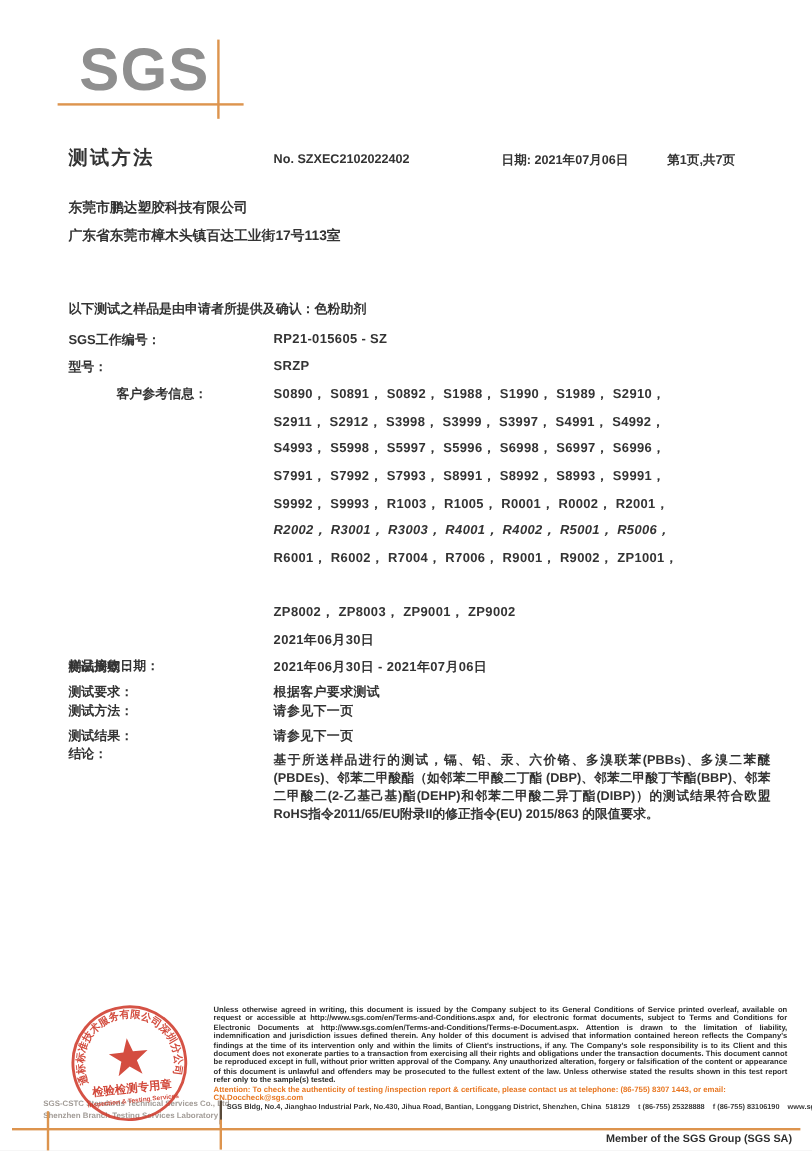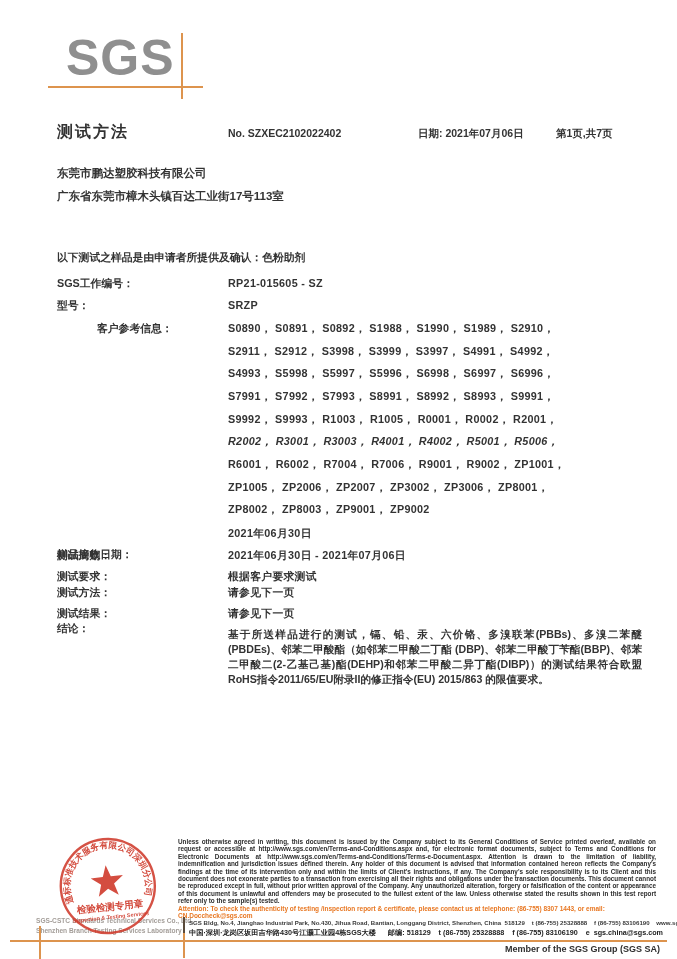--- a/index.html
+++ b/index.html
@@ -55,21 +55,20 @@
   <div class="abs value" style="left:228px;top:299px;">SRZP</div>
 
   <div class="abs label" style="left:57px;top:322px;margin-left:40px;">客户参考信息：</div>
   <div class="abs value" style="left:228px;top:322px;">S0890， S0891， S0892， S1988， S1990， S1989， S2910，</div>
   <div class="abs value" style="left:228px;top:345px;">S2911， S2912， S3998， S3999， S3997， S4991， S4992，</div>
   <div class="abs value" style="left:228px;top:367px;">S4993， S5998， S5997， S5996， S6998， S6997， S6996，</div>
   <div class="abs value" style="left:228px;top:390px;">S7991， S7992， S7993， S8991， S8992， S8993， S9991，</div>
   <div class="abs value" style="left:228px;top:413px;">S9992， S9993， R1003， R1005， R0001， R0002， R2001，</div>
   <div class="abs value" style="left:228px;top:435px;font-style:italic;">R2002， R3001， R3003， R4001， R4002， R5001， R5006，</div>
   <div class="abs value" style="left:228px;top:458px;">R6001， R6002， R7004， R7006， R9001， R9002， ZP1001，</div>
-  <div class="abs value" style="left:228px;top:481px;">ZP1005， ZP2006， ZP2007， ZP3002， ZP3006， ZP8001，</div>
   <div class="abs value" style="left:228px;top:503px;">ZP8002， ZP8003， ZP9001， ZP9002</div>
 
   <div class="abs label" style="left:57px;top:527px;margin-top:21px;">样品接收日期：</div>
   <div class="abs value" style="left:228px;top:527px;">2021年06月30日</div>
 
   <div class="abs label" style="left:57px;top:549px;">测试周期：</div>
   <div class="abs value" style="left:228px;top:549px;">2021年06月30日 - 2021年07月06日</div>
 
   <div class="abs label" style="left:57px;top:570px;">测试要求：</div>
   <div class="abs value" style="left:228px;top:570px;">根据客户要求测试</div>
@@ -95,21 +94,20 @@
     <polygon points="58,33 62,44.5 74.2,44.7 64.5,52.1 68,63.8 58,56.8 48,63.8 51.5,52.1 41.8,44.7 54,44.5" fill="#cf3a2b" opacity="0.9"></polygon>
     <text x="58" y="78" text-anchor="middle" font-size="9.5" font-weight="700" fill="#cf3a2b" opacity="0.92">检验检测专用章</text>
     <text x="58" y="87" text-anchor="middle" font-size="5.4" font-weight="700" fill="#cf3a2b" opacity="0.9">Inspection &amp; Testing Services</text>
   </svg>
 
   <div class="abs legal" style="left:178px;top:838px;width:478px;">Unless otherwise agreed in writing, this document is issued by the Company subject to its General Conditions of Service printed overleaf, available on request or accessible at http://www.sgs.com/en/Terms-and-Conditions.aspx and, for electronic format documents, subject to Terms and Conditions for Electronic Documents at http://www.sgs.com/en/Terms-and-Conditions/Terms-e-Document.aspx. Attention is drawn to the limitation of liability, indemnification and jurisdiction issues defined therein. Any holder of this document is advised that information contained hereon reflects the Company's findings at the time of its intervention only and within the limits of Client's instructions, if any. The Company's sole responsibility is to its Client and this document does not exonerate parties to a transaction from exercising all their rights and obligations under the transaction documents. This document cannot be reproduced except in full, without prior written approval of the Company. Any unauthorized alteration, forgery or falsification of the content or appearance of this document is unlawful and offenders may be prosecuted to the fullest extent of the law. Unless otherwise stated the results shown in this test report refer only to the sample(s) tested.</div>
   <div class="abs attention" style="left:178px;top:905px;width:478px;">Attention: To check the authenticity of testing /inspection report &amp; certificate, please contact us at telephone: (86-755) 8307 1443, or email: CN.Doccheck@sgs.com</div>
 
   <div class="abs" style="left:183px;top:917px;width:1.5px;height:20px;background:#5a4a3a;"></div>
   <div class="abs addr-en" style="left:189px;top:919px;">SGS Bldg, No.4, Jianghao Industrial Park, No.430, Jihua Road, Bantian, Longgang District, Shenzhen, China  518129    t (86-755) 25328888    f (86-755) 83106190    www.sgsgroup.com.cn</div>
-  <div class="abs addr-cn" style="left:189px;top:928px;">中国·深圳·龙岗区坂田吉华路430号江灏工业园4栋SGS大楼      邮编: 518129    t (86-755) 25328888    f (86-755) 83106190    e  sgs.china@sgs.com</div>
 
   <div class="abs rule" style="left:10px;top:940px;width:657px;height:1.6px;"></div>
   <div class="abs rule" style="left:183px;top:933px;width:1.6px;height:25px;"></div>
   <div class="abs rule" style="left:39px;top:926px;width:1.6px;height:33px;"></div>
 
   <div class="abs member" style="right:17px;top:944px;">Member of the SGS Group (SGS SA)</div>
 
 </div>
 
 </body></html>

